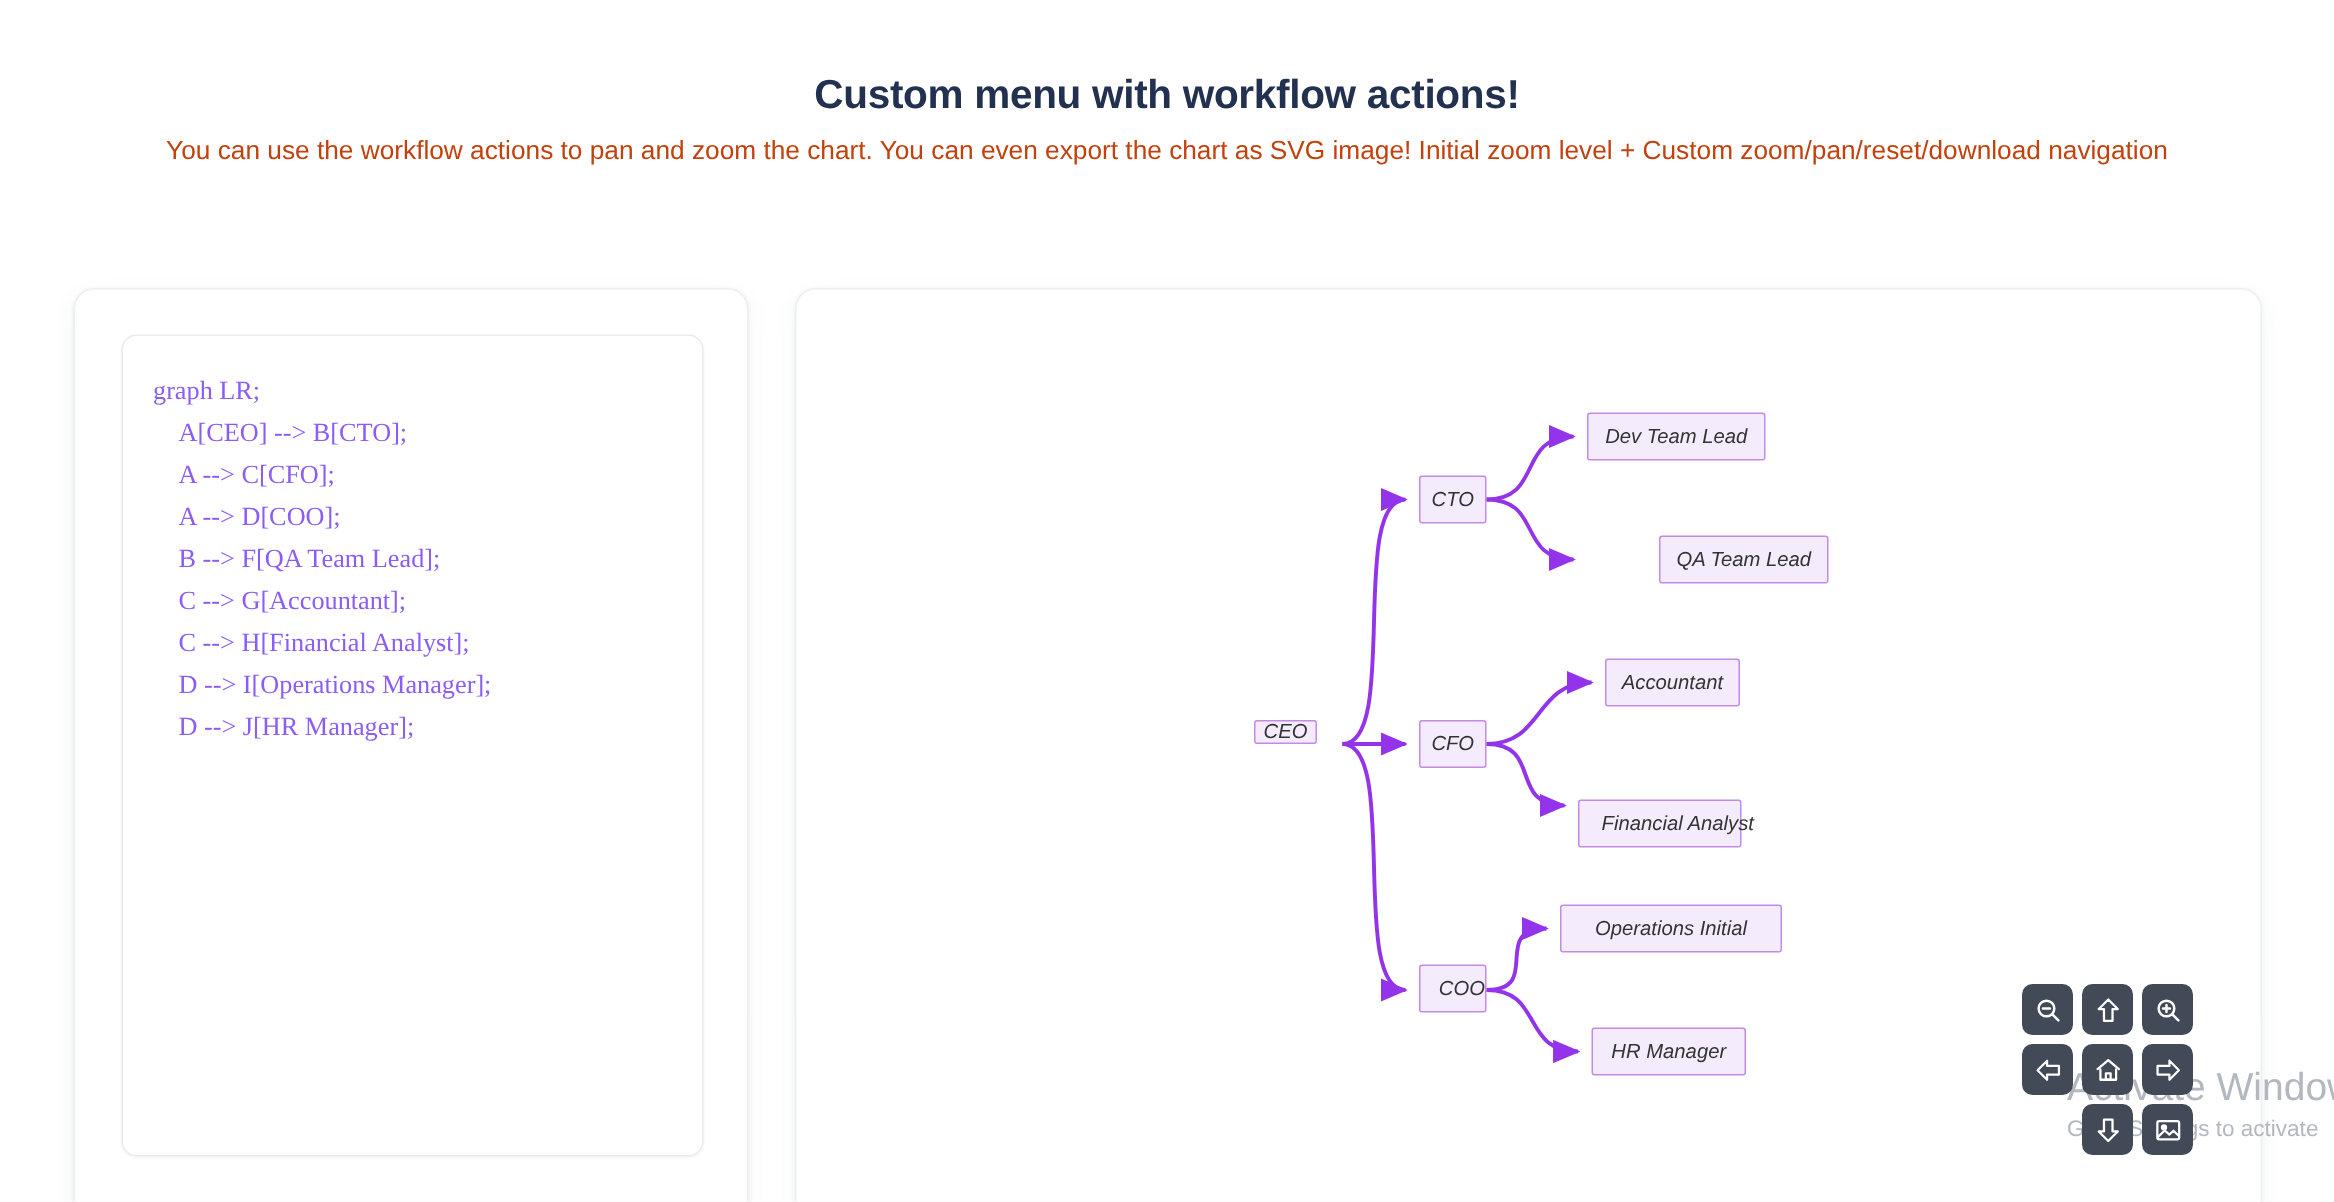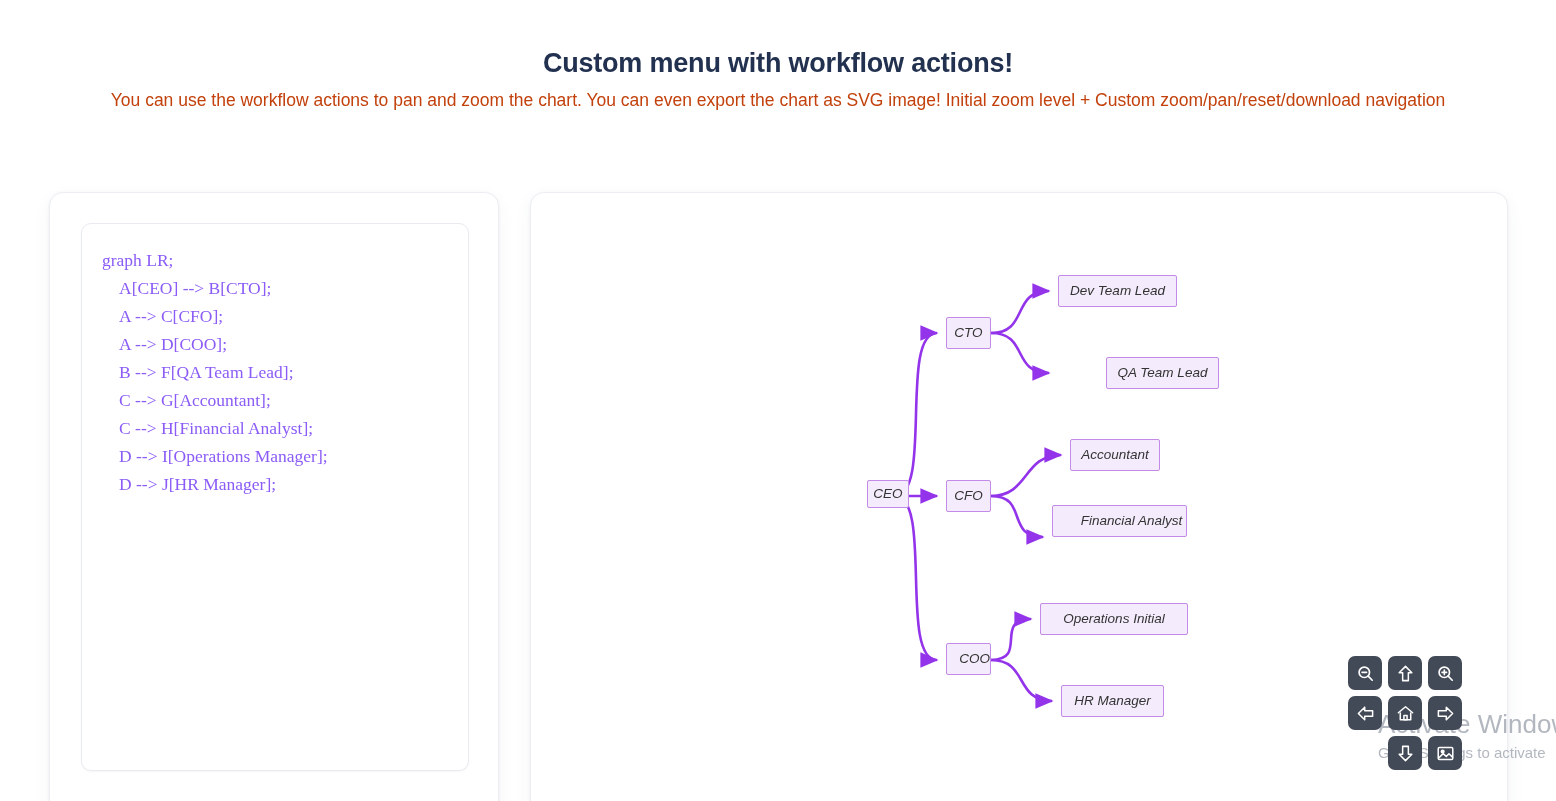--- a/index.html
+++ b/index.html
@@ -157,42 +157,42 @@
             <path d="M364,303 L406,303" marker-end="url(#arrowhead)"></path>
             <path d="M364,303 C402,303 368,467 406,467" marker-end="url(#arrowhead)"></path>
             <path d="M460,140 C498,140 480,98 518,98" marker-end="url(#arrowhead)"></path>
             <path d="M460,140 C498,140 480,180 518,180" marker-end="url(#arrowhead)"></path>
             <path d="M460,303 C498.5,303 491.5,262 530,262" marker-end="url(#arrowhead)"></path>
             <path d="M460,303 C498,303 474,344 512,344" marker-end="url(#arrowhead)"></path>
             <path d="M460,467 C498,467 462,426 500,426" marker-end="url(#arrowhead)"></path>
             <path d="M460,467 C498,467 483,508 521,508" marker-end="url(#arrowhead)"></path>
           </g>
       </svg>
-    <div class="node-box" style="left: 336px; top: 287px; width: 42px; height: 28px;">
+    <div class="node-box" style="left: 305px; top: 287px; width: 42px; height: 16px;">
           <span>CEO</span>
         </div>
         <div class="node-box" style="left: 415px; top: 124px; width: 45px; height: 32px;">
           <span>CTO</span>
         </div>
         <div class="node-box" style="left: 415px; top: 287px; width: 45px; height: 32px;">
           <span>CFO</span>
         </div>
         <div class="node-box" style="left: 415px; top: 450px; width: 45px; height: 32px; justify-content: flex-end;">
           <span>COO</span>
         </div>
         <div class="node-box" style="left: 527px; top: 82px; width: 119px; height: 32px;">
           <span>Dev Team Lead</span>
         </div>
         <div class="node-box" style="left: 527px; top: 164px; width: 113px; height: 32px; margin-left: 48px;">
           <span>QA Team Lead</span>
         </div>
         <div class="node-box" style="left: 539px; top: 246px; width: 90px; height: 32px;">
           <span>Accountant</span>
         </div>
-        <div class="node-box" style="left: 521px; top: 312px; width: 135px; height: 32px; padding-left: 24px;">
+        <div class="node-box" style="left: 521px; top: 340px; width: 109px; height: 32px; padding-left: 24px;">
           <span>Financial Analyst</span>
         </div>
         <div class="node-box" style="left: 509px; top: 410px; width: 148px; height: 32px;">
           <span>Operations Initial</span>
         </div>
         <div class="node-box" style="left: 530px; top: 492px; width: 103px; height: 32px;">
           <span>HR Manager</span>
         </div>
       </div>
   </div>

